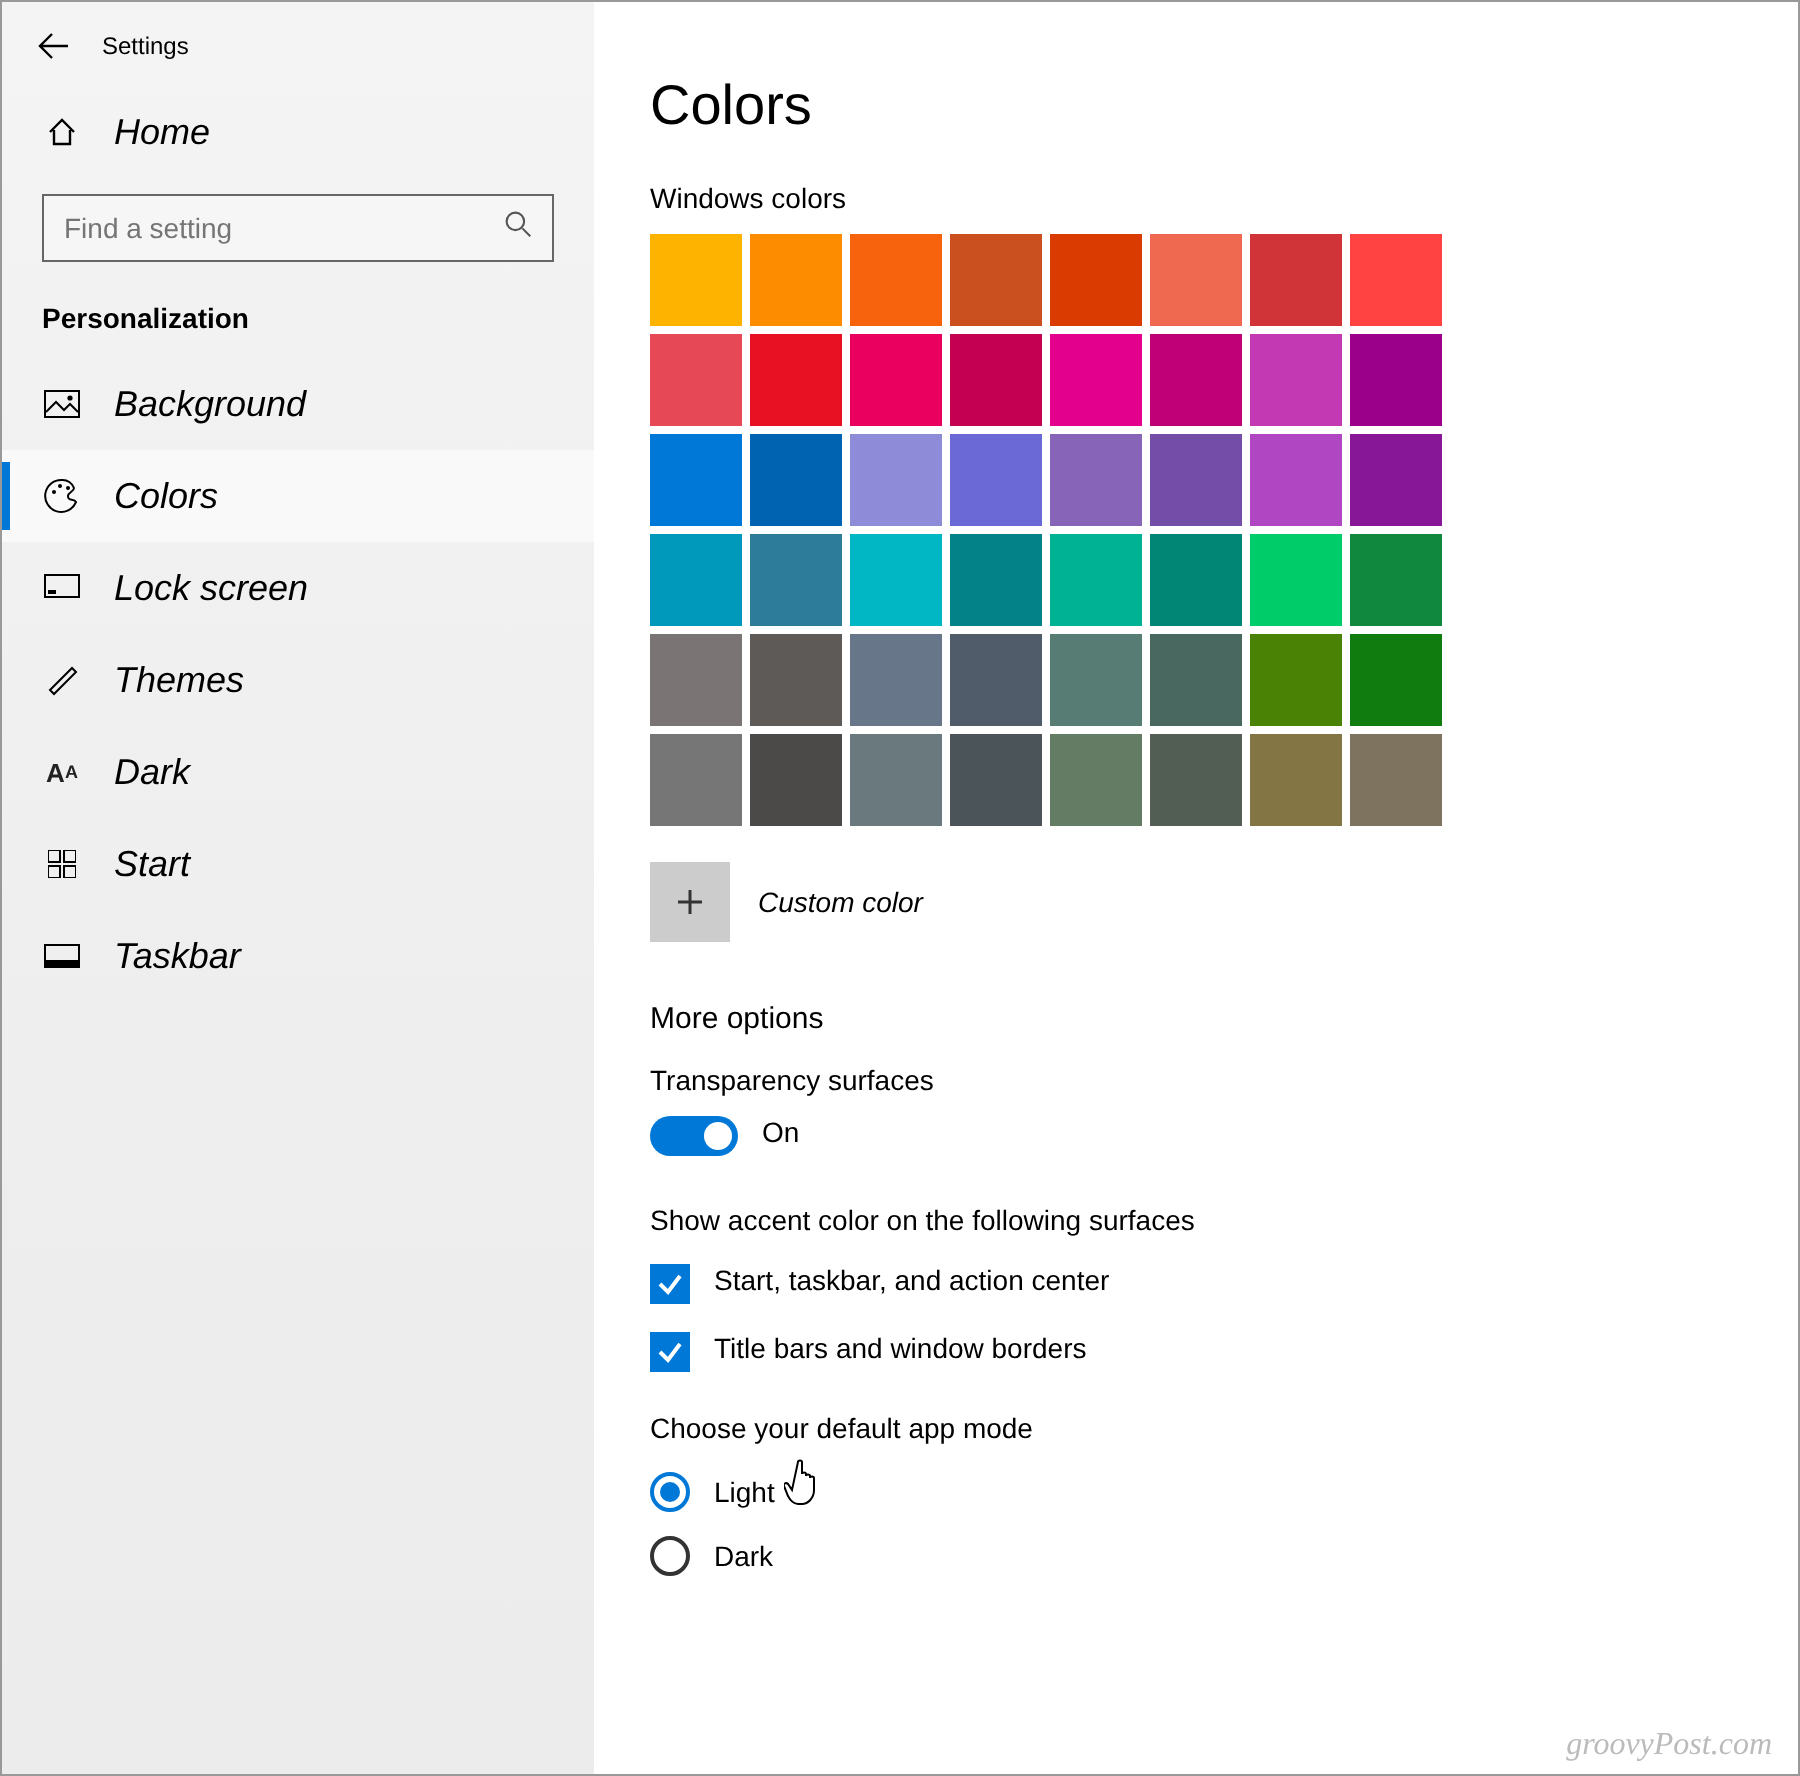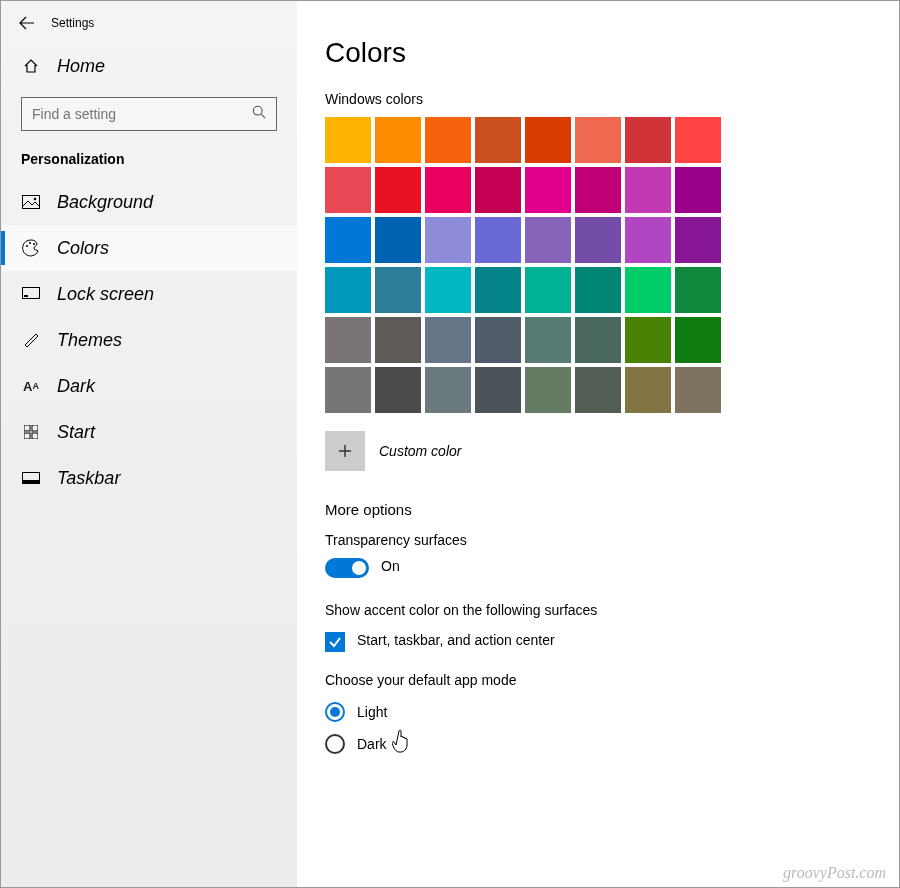--- a/index.html
+++ b/index.html
@@ -242,20 +242,28 @@
 
     <div class="check-row">
       <div class="checkbox">
         <svg viewBox="0 0 14 14">
             <path d="M2 7 L6 11 L12 3" stroke="#fff" stroke-width="2" fill="none"></path>
           </svg>
       </div>
       <span class="check-label">Start, taskbar, and action center</span>
     </div>
 
+    <div class="check-row">
+      <div class="checkbox">
+        <svg viewBox="0 0 14 14">
+            <path d="M2 7 L6 11 L12 3" stroke="#fff" stroke-width="2" fill="none"></path>
+          </svg>
+      </div>
+      <span class="check-label">Title bars and window borders</span>
+    </div>
 
     <div class="group-label" style="margin-top:20px;">Choose your default app mode</div>
 
     <div class="radio-row">
       <div class="radio checked"></div>
       <span class="check-label">Light</span>
     </div>
     <div class="radio-row">
       <div class="radio"></div>
       <span class="check-label">Dark</span>

